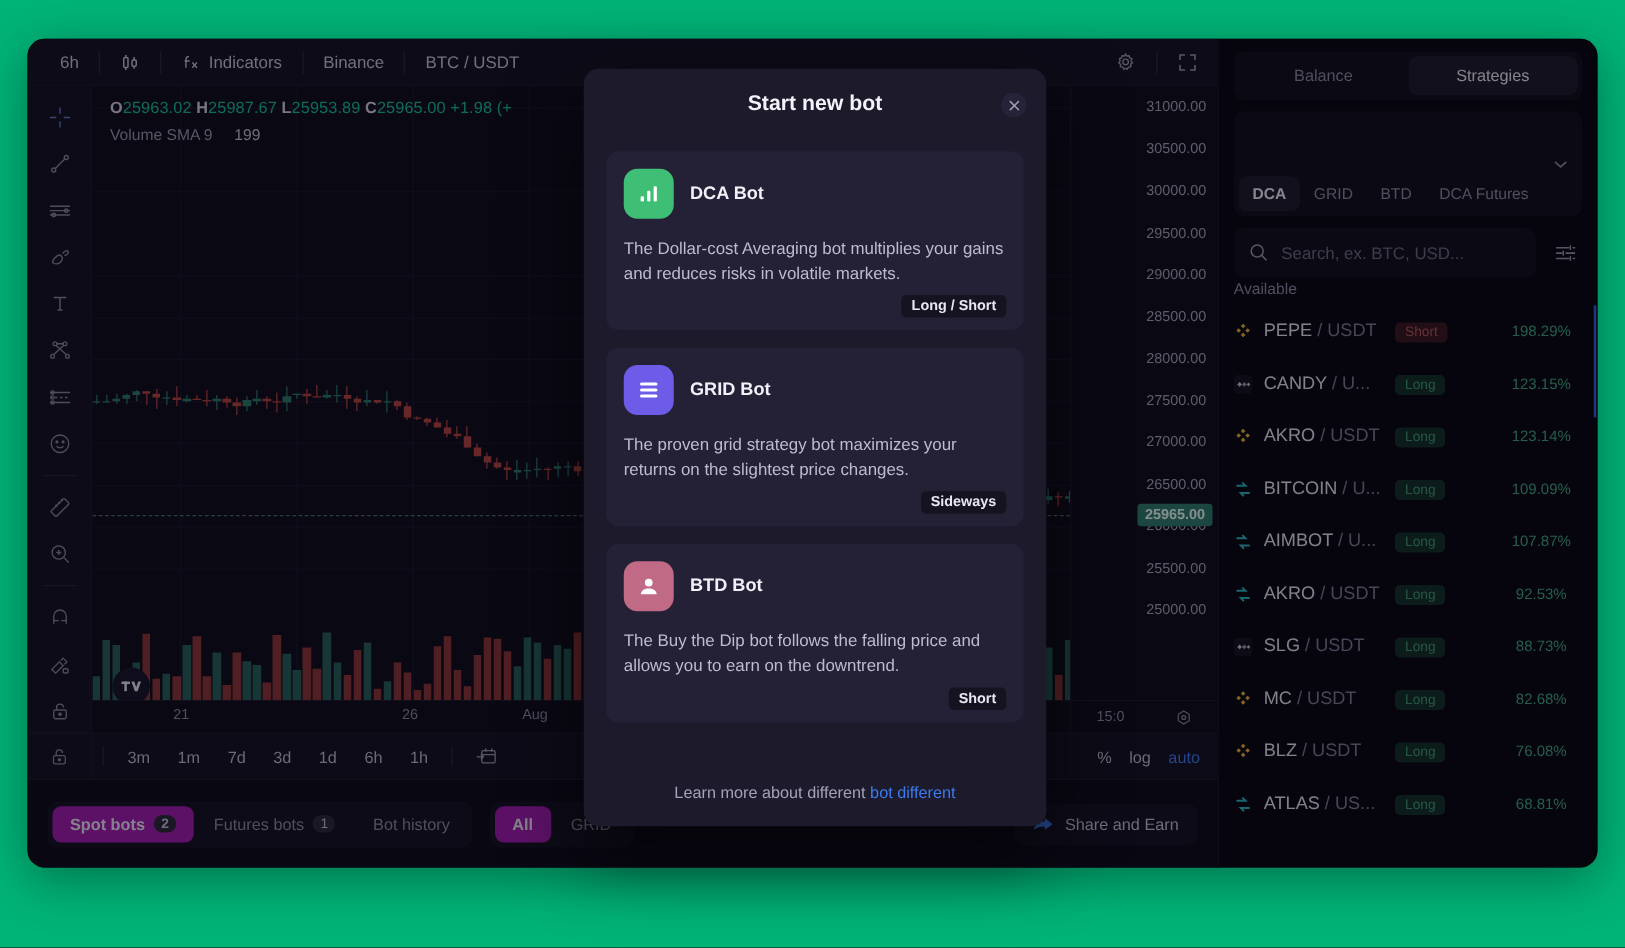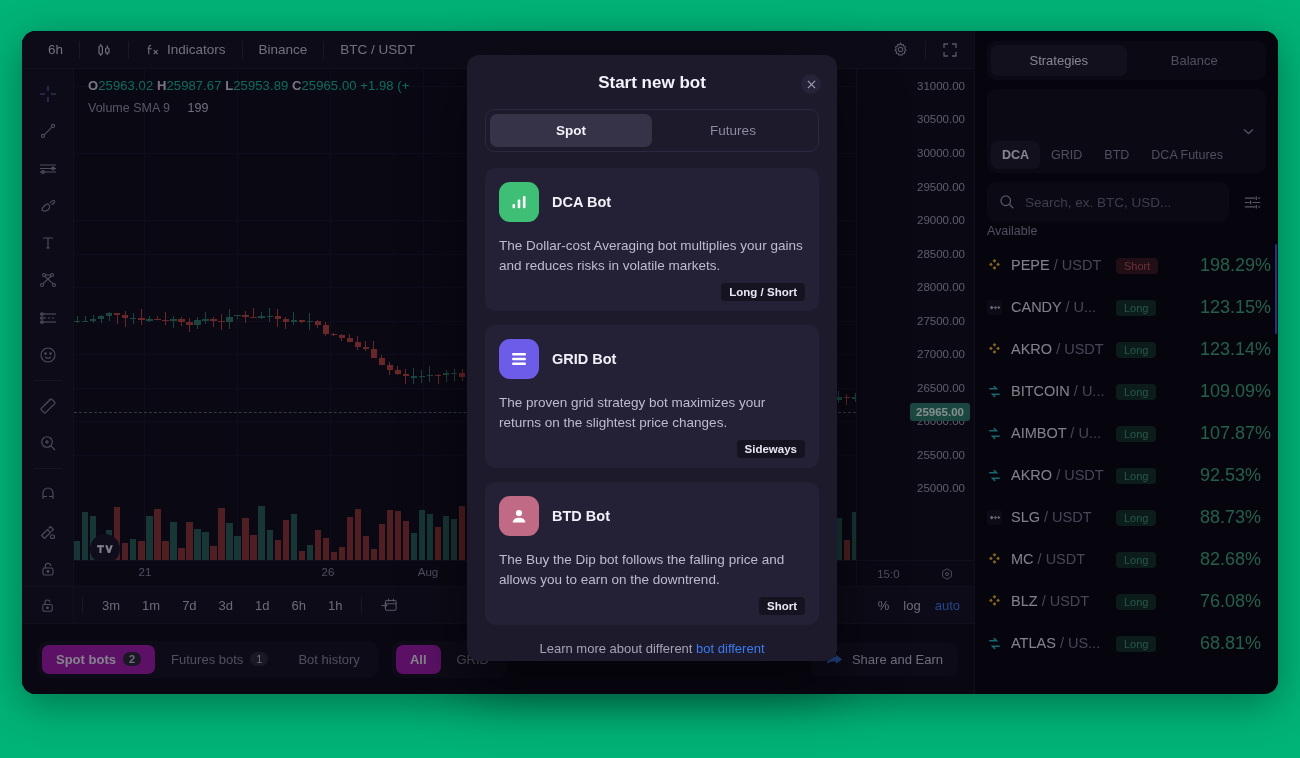--- a/index.html
+++ b/index.html
@@ -115,21 +115,21 @@
   .rp-list { flex: 1; overflow: hidden; position: relative; }
   .rp-scroll { position: absolute; right: 1px; top: 0; width: 2px; height: 90px; background: #3b5bd8; border-radius: 2px; }
   .rp-row { display: flex; align-items: center; padding: 0 12px; height: 42px; cursor: pointer; }
   .rp-pairwrap { flex: 1; display: flex; align-items: center; gap: 9px; min-width: 0; }
   .rp-pair { font-size: 14.5px; color: #e7e5f0; white-space: nowrap; overflow: hidden; }
   .rp-pair i { color: #7f7c93; font-style: normal; }
   .rp-dir { width: 84px; }
   .badge-dir { font-size: 11px; padding: 2px 8px; border-radius: 4px; display: inline-block; }
   .badge-long { background: #123026; color: #3f9a76; }
   .badge-short { background: #37191c; color: #b8555b; }
-  .rp-profit { width: 66px; text-align: left; font-size: 18px; color: #3fa97d; }
+  .rp-profit { width: 66px; text-align: center; font-size: 12px; color: #3fa97d; }
 
   .ex-icon { width: 15px; height: 15px; flex: 0 0 15px; }
 
   
   .overlay { position: absolute; inset: 0; background: rgba(6,5,14,.45); }
   .modal {
     position: absolute; left: 467px; top: 55px; width: 370px; height: 606px;
     background: #1c1a2b; border-radius: 12px; display: flex; flex-direction: column;
     box-shadow: 0 24px 60px rgba(0,0,0,.55);
   }
@@ -930,22 +930,22 @@
               </svg>
             </span>
         <span>Share and Earn</span>
       </div>
     </div>
   </div>
 
   <div class="right-panel">
     <div class="rp-pad">
       <div class="rp-seg">
+        <div class="rp-seg-btn">Balance</div>
         <div class="rp-seg-btn active">Strategies</div>
-        <div class="rp-seg-btn">Balance</div>
       </div>
 
       <div class="rp-filters">
         <div class="rp-filter active">DCA</div>
         <div class="rp-filter">GRID</div>
         <div class="rp-filter">BTD</div>
         <div class="rp-filter">DCA Futures</div>
         <div class="rp-caret">
               <svg width="11" height="7" viewBox="0 0 11 7" fill="none" stroke="#8e8ba2" stroke-width="1.4">
                 <path d="M1 1.5l4.5 4 4.5-4"></path>
@@ -1111,24 +1111,20 @@
 
 <div class="modal">
   <div class="modal-head">
     <div class="modal-title">Start new bot</div>
     <div class="modal-close">
       <svg width="9" height="9" viewBox="0 0 10 10" fill="none" stroke="#a09db4" stroke-width="1.3">
           <path d="M1 1l8 8M9 1l-8 8"></path>
         </svg>
     </div>
   </div>
-  <div class="modal-tabs">
-    <div class="modal-tab active">Spot</div>
-    <div class="modal-tab">Futures</div>
-  </div>
   <div class="modal-body">
 
     <div class="bot-card">
       <div class="bot-card-head">
         <div class="bot-icon" style="background:#3fbf76">
           <svg width="20" height="20" viewBox="0 0 20 20" fill="#fff">
               <rect x="3.5" y="12" width="2.6" height="4.2" rx="1"></rect>
               <rect x="8.7" y="7.5" width="2.6" height="8.7" rx="1"></rect>
               <rect x="13.9" y="4" width="2.6" height="12.2" rx="1"></rect>
             </svg>

